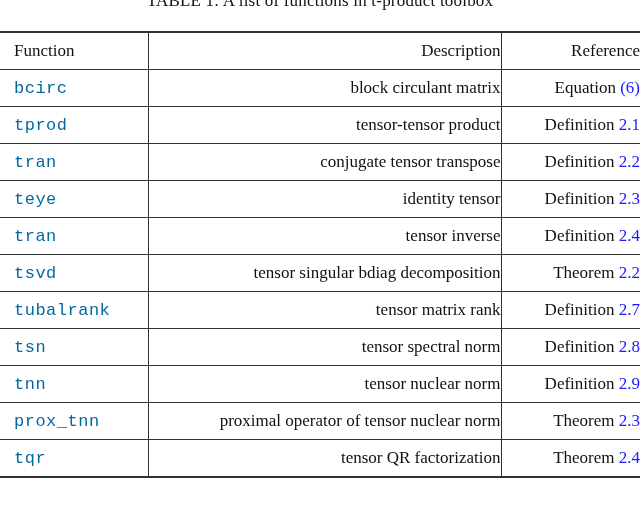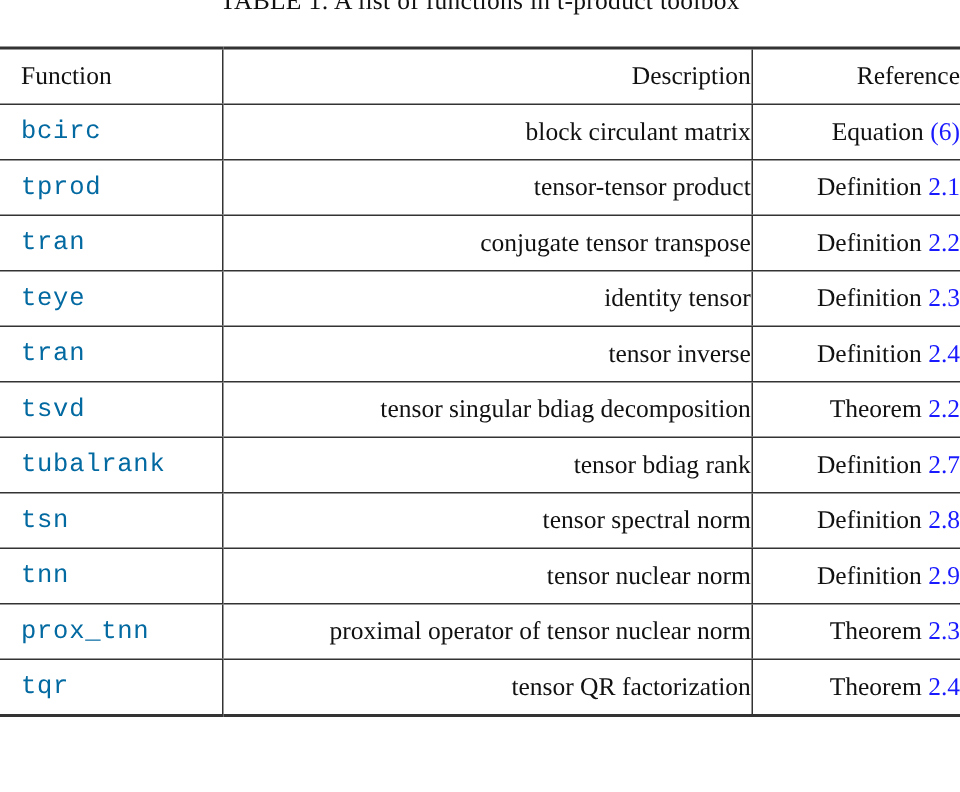--- a/index.html
+++ b/index.html
@@ -115,21 +115,21 @@
       <td>tensor inverse</td>
       <td><span>Definition</span> <span class="ref-num">2.4</span></td>
     </tr>
     <tr>
       <td class="mono">tsvd</td>
       <td>tensor singular bdiag decomposition</td>
       <td><span>Theorem</span> <span class="ref-num">2.2</span></td>
     </tr>
     <tr>
       <td class="mono">tubalrank</td>
-      <td>tensor bdiag rank</td>
+      <td>tensor matrix rank</td>
       <td><span>Definition</span> <span class="ref-num">2.7</span></td>
     </tr>
     <tr>
       <td class="mono">tsn</td>
       <td>tensor spectral norm</td>
       <td><span>Definition</span> <span class="ref-num">2.8</span></td>
     </tr>
     <tr>
       <td class="mono">tnn</td>
       <td>tensor nuclear norm</td>

